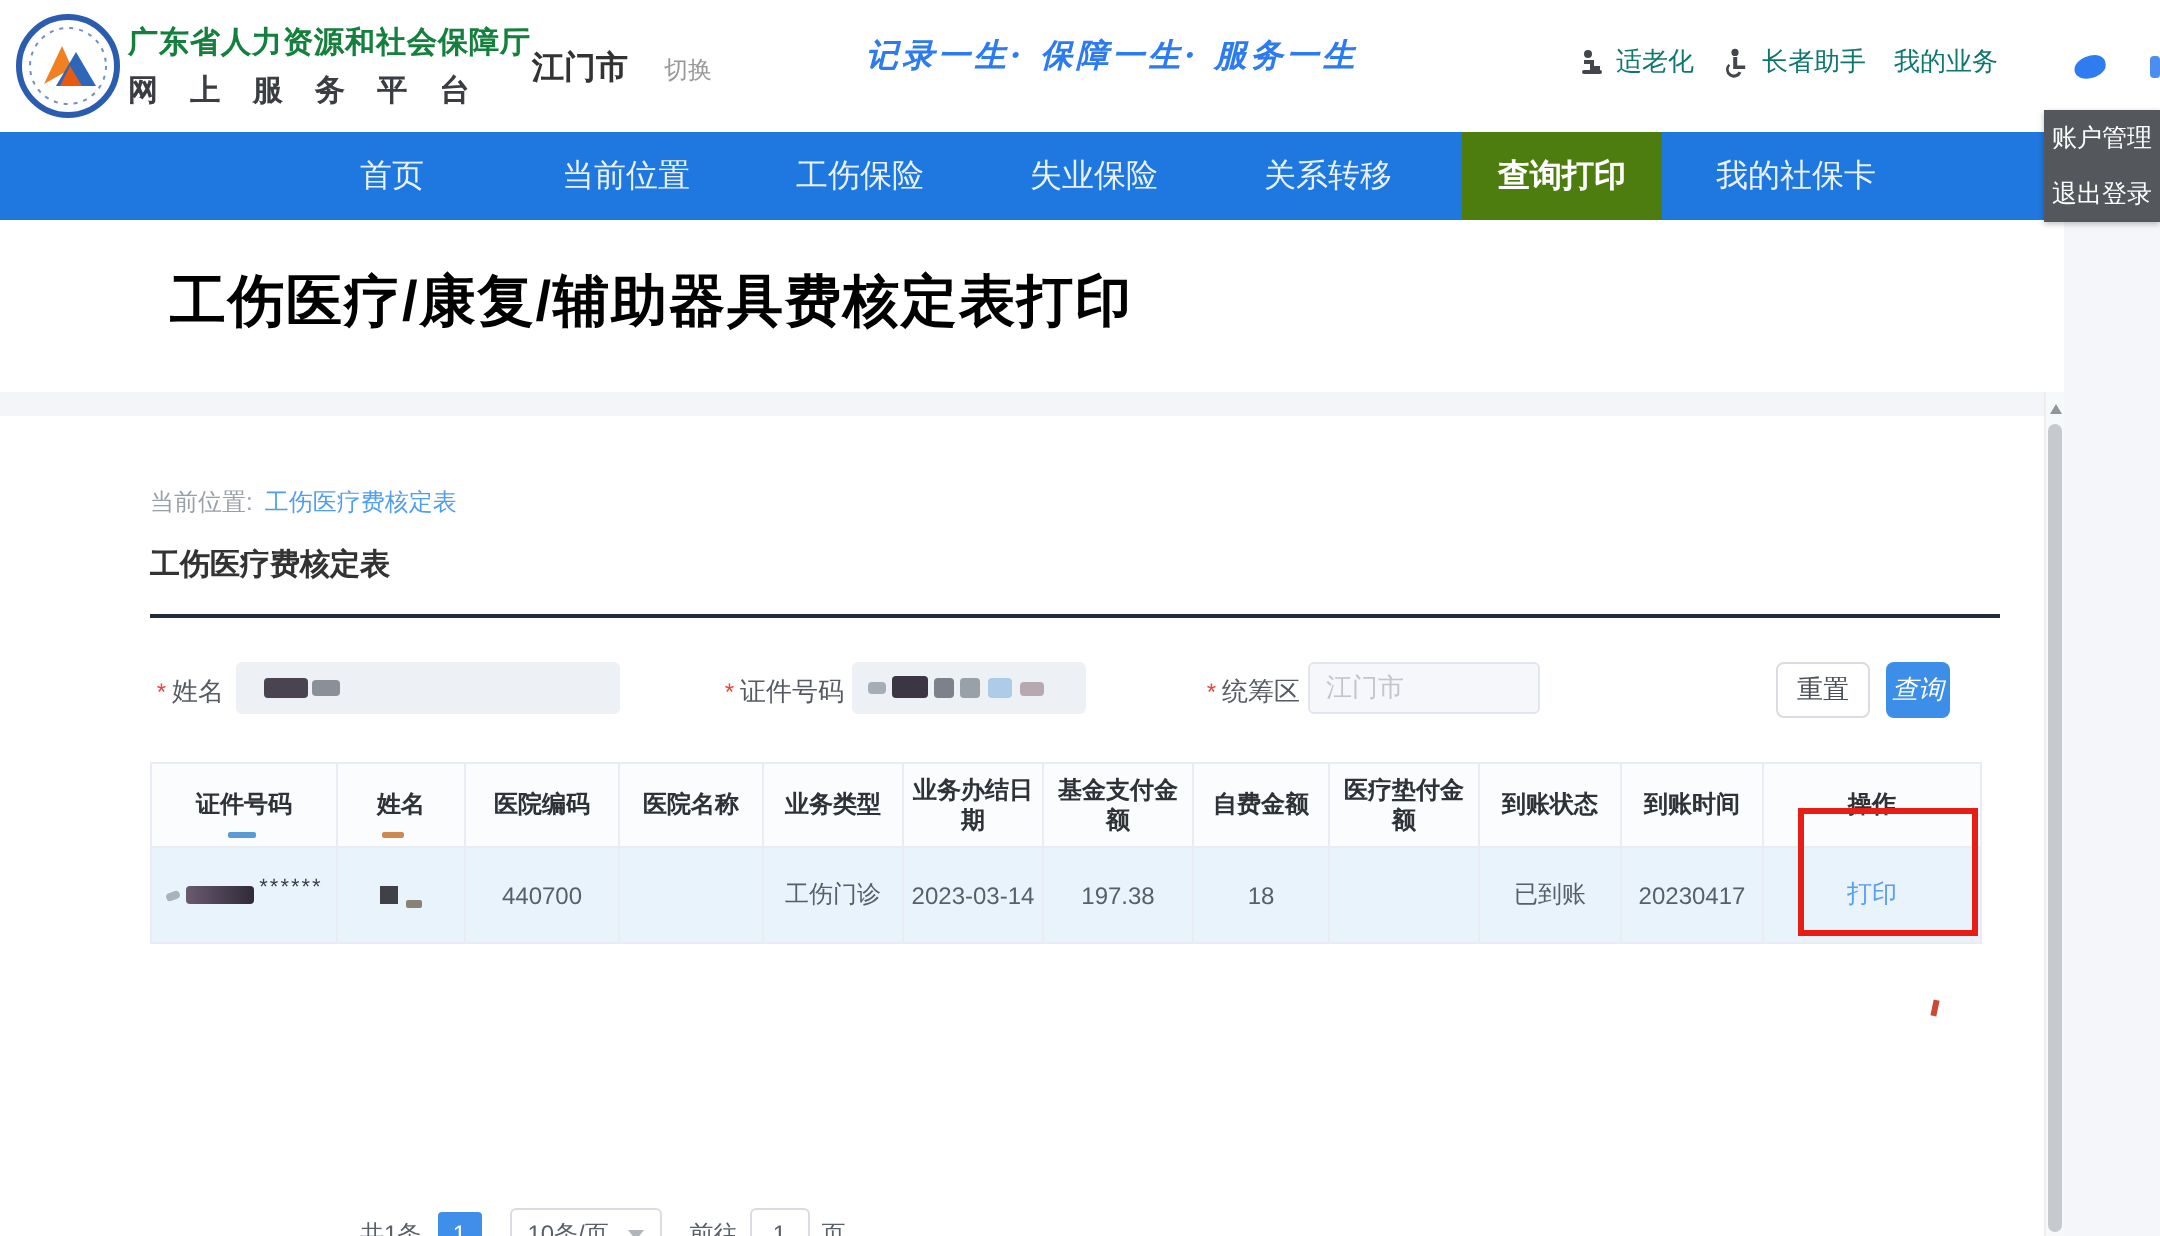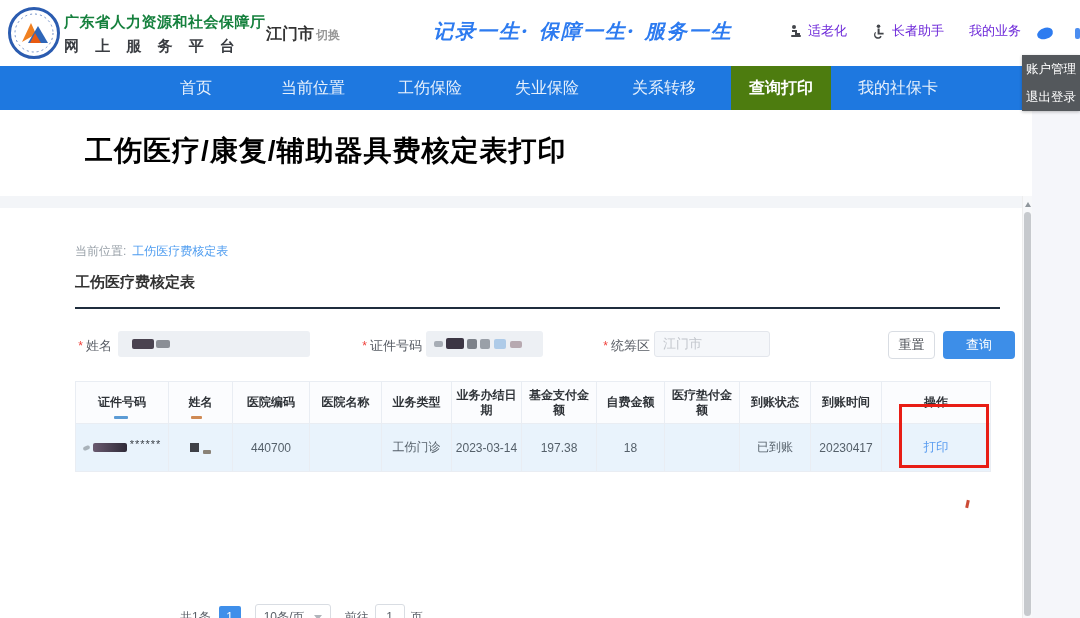--- a/index.html
+++ b/index.html
@@ -7,24 +7,24 @@
           font-family:"Liberation Sans",sans-serif;color:#333;}
   .abs{position:absolute;}
 
   
   .topbar{left:0;top:0;width:1080px;height:66px;background:#fff;}
   .logo{left:8px;top:7px;width:52px;height:52px;}
   .brand{left:64px;top:11px;line-height:1.45;}
   .brand-org{font-size:15px;font-weight:bold;color:#15803d;letter-spacing:0.5px;}
   .brand-platform{font-size:15px;font-weight:bold;color:#3a3d42;letter-spacing:6px;margin-top:2px;}
   .city-wrap{left:266px;top:24px;font-size:16px;font-weight:bold;color:#333;}
-  .city-switch{font-size:12px;color:#999;font-weight:bold;margin-left:2px;cursor:pointer;}
+  .city-switch{font-size:12px;color:#999;font-weight:normal;margin-left:18px;cursor:pointer;}
   .slogan{left:433px;top:18px;font-family:"DejaVu Serif",serif;font-style:italic;font-weight:bold;
-          font-size:20px;color:#2d7bf0;letter-spacing:2px;white-space:nowrap;}
-  .top-actions{left:789px;top:22px;display:flex;align-items:flex-end;gap:25px;font-size:13px;color:#6d28d9;}
+          font-size:16px;color:#2d7bf0;letter-spacing:2px;white-space:nowrap;}
+  .top-actions{left:789px;top:22px;display:flex;align-items:flex-end;gap:14px;font-size:13px;color:#0f766e;}
   .top-action{display:flex;align-items:center;gap:5px;cursor:pointer;white-space:nowrap;}
   .avatar-blob{left:1037px;top:28px;width:16px;height:11px;background:#2e7cf0;
                border-radius:60% 45% 55% 50%;transform:rotate(-14deg);}
   .edge-blob{left:1075px;top:28px;width:5px;height:11px;background:#4b8df0;border-radius:2px;}
 
   
   .nav{left:0;top:66px;width:1080px;height:44px;background:#1e78e0;display:flex;
        padding-left:146px;box-sizing:border-box;}
   .nav-item{width:100px;margin-right:17px;display:flex;align-items:center;justify-content:center;
             color:#e8f1fc;font-size:16px;cursor:pointer;white-space:nowrap;}
@@ -55,21 +55,21 @@
 
   
   .f-label{top:337px;font-size:13px;color:#565b63;text-align:right;white-space:nowrap;}
   .req{color:#f0413c;margin-right:3px;font-size:12px;}
   .f-input{top:331px;height:26px;background:#edf0f4;border-radius:3px;}
   .blob{position:absolute;border-radius:2px;}
   .input-bordered{box-sizing:border-box;background:#f5f7fa;border:1px solid #e3e6ec;
                   color:#c2c6cc;font-size:13px;line-height:24px;padding-left:8px;}
   .btn{display:flex;align-items:center;justify-content:center;font-size:13px;border-radius:4px;cursor:pointer;box-sizing:border-box;}
   .btn-reset{left:888px;top:331px;width:47px;height:28px;background:#fff;border:1px solid #d9dde3;color:#4a4e55;}
-  .btn-query{left:943px;top:331px;width:72px;height:28px;background:#3d8ee8;color:#fff;}
+  .btn-query{left:943px;top:331px;width:32px;height:28px;background:#3d8ee8;color:#fff;font-style:italic;}
 
   
   .result-table{left:75px;top:381px;width:915px;border-collapse:collapse;table-layout:fixed;}
   .result-table th{height:37px;background:#fbfcfe;border:1px solid #e9edf3;font-size:12px;
                    font-weight:bold;color:#2f3338;text-align:center;padding:2px 3px;line-height:1.25;position:relative;}
   .result-table td{height:43px;background:#e9f3fc;border:1px solid #e9edf3;font-size:12px;
                    color:#55606a;text-align:center;padding:2px 3px;}
   .dash-blue{position:absolute;left:38px;bottom:4px;width:14px;height:3px;background:#5b9bd5;border-radius:1px;}
   .dash-orange{position:absolute;left:22px;bottom:4px;width:11px;height:3px;background:#cf8a54;border-radius:1px;}
   .id-cell{display:flex;align-items:center;justify-content:center;gap:3px;}

